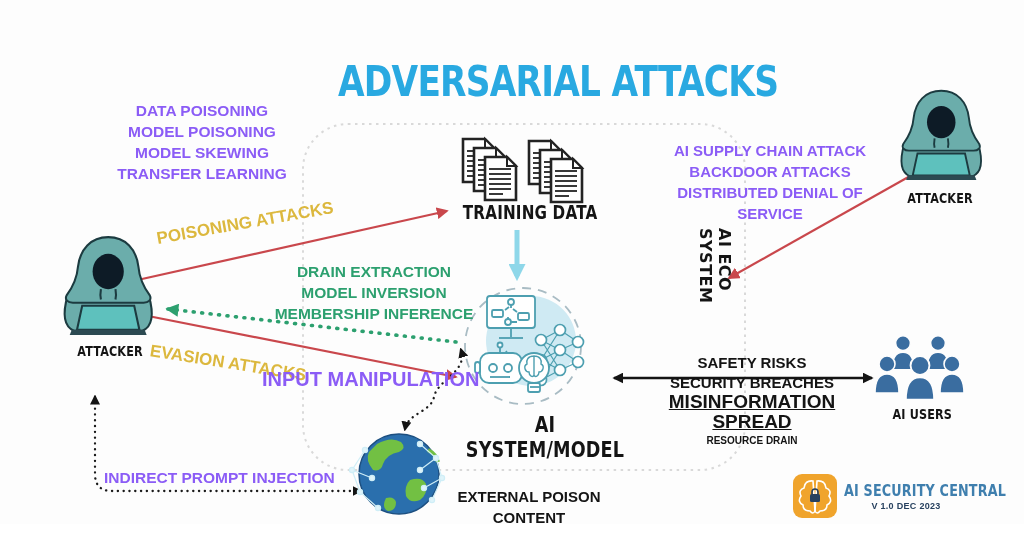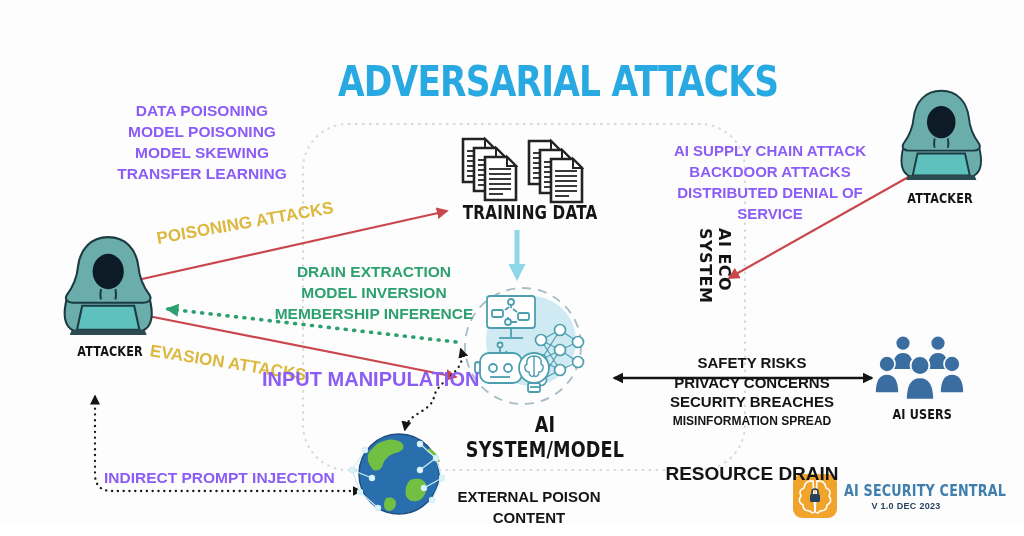--- a/index.html
+++ b/index.html
@@ -215,24 +215,23 @@
   </div>
 
   <div class="abs ctr" style="left:268px;top:261px;width:212px;">
     <div class="line b green">DRAIN EXTRACTION</div>
     <div class="line b green">MODEL INVERSION</div>
     <div class="line b green">MEMBERSHIP INFERENCE</div>
   </div>
 
   <div class="abs ctr" style="left:633px;top:353px;width:238px;">
     <div class="b blk" style="font-size:15px;line-height:19.5px;">SAFETY RISKS</div>
-    <div class="b blk" style="font-size:15px;line-height:19.5px;">PRIVACY CONCERNS</div>
     <div class="b blk" style="font-size:15px;line-height:19.5px;">SECURITY BREACHES</div>
-    <div class="b blk" style="font-size:12px;line-height:19.5px;">MISINFORMATION SPREAD</div>
-    <div class="b blk" style="font-size:19px;line-height:19.5px;margin-top:33px;">RESOURCE DRAIN</div>
+    <div class="b blk" style="font-size:19px;line-height:19.5px;text-decoration:underline;">MISINFORMATION SPREAD</div>
+    <div class="b blk" style="font-size:10px;line-height:19.5px;">RESOURCE DRAIN</div>
   </div>
 
   <div class="abs b yellow" style="left:157px;top:229px;font-size:17px;transform:rotate(-10deg);transform-origin:left center;white-space:nowrap;">POISONING ATTACKS</div>
   <div class="abs b yellow" style="left:150px;top:341px;font-size:17px;transform:rotate(9deg);transform-origin:left center;white-space:nowrap;">EVASION ATTACKS</div>
 
   <div class="abs b red" style="left:238px;top:368px;font-size:20px;white-space:nowrap;margin-left:24px;">INPUT MANIPULATION</div>
   <div class="abs ctr" style="left:430px;top:201px;width:200px;">
     <span class="cond blk" style="font-size:19px;">TRAINING DATA</span>
   </div>
 

